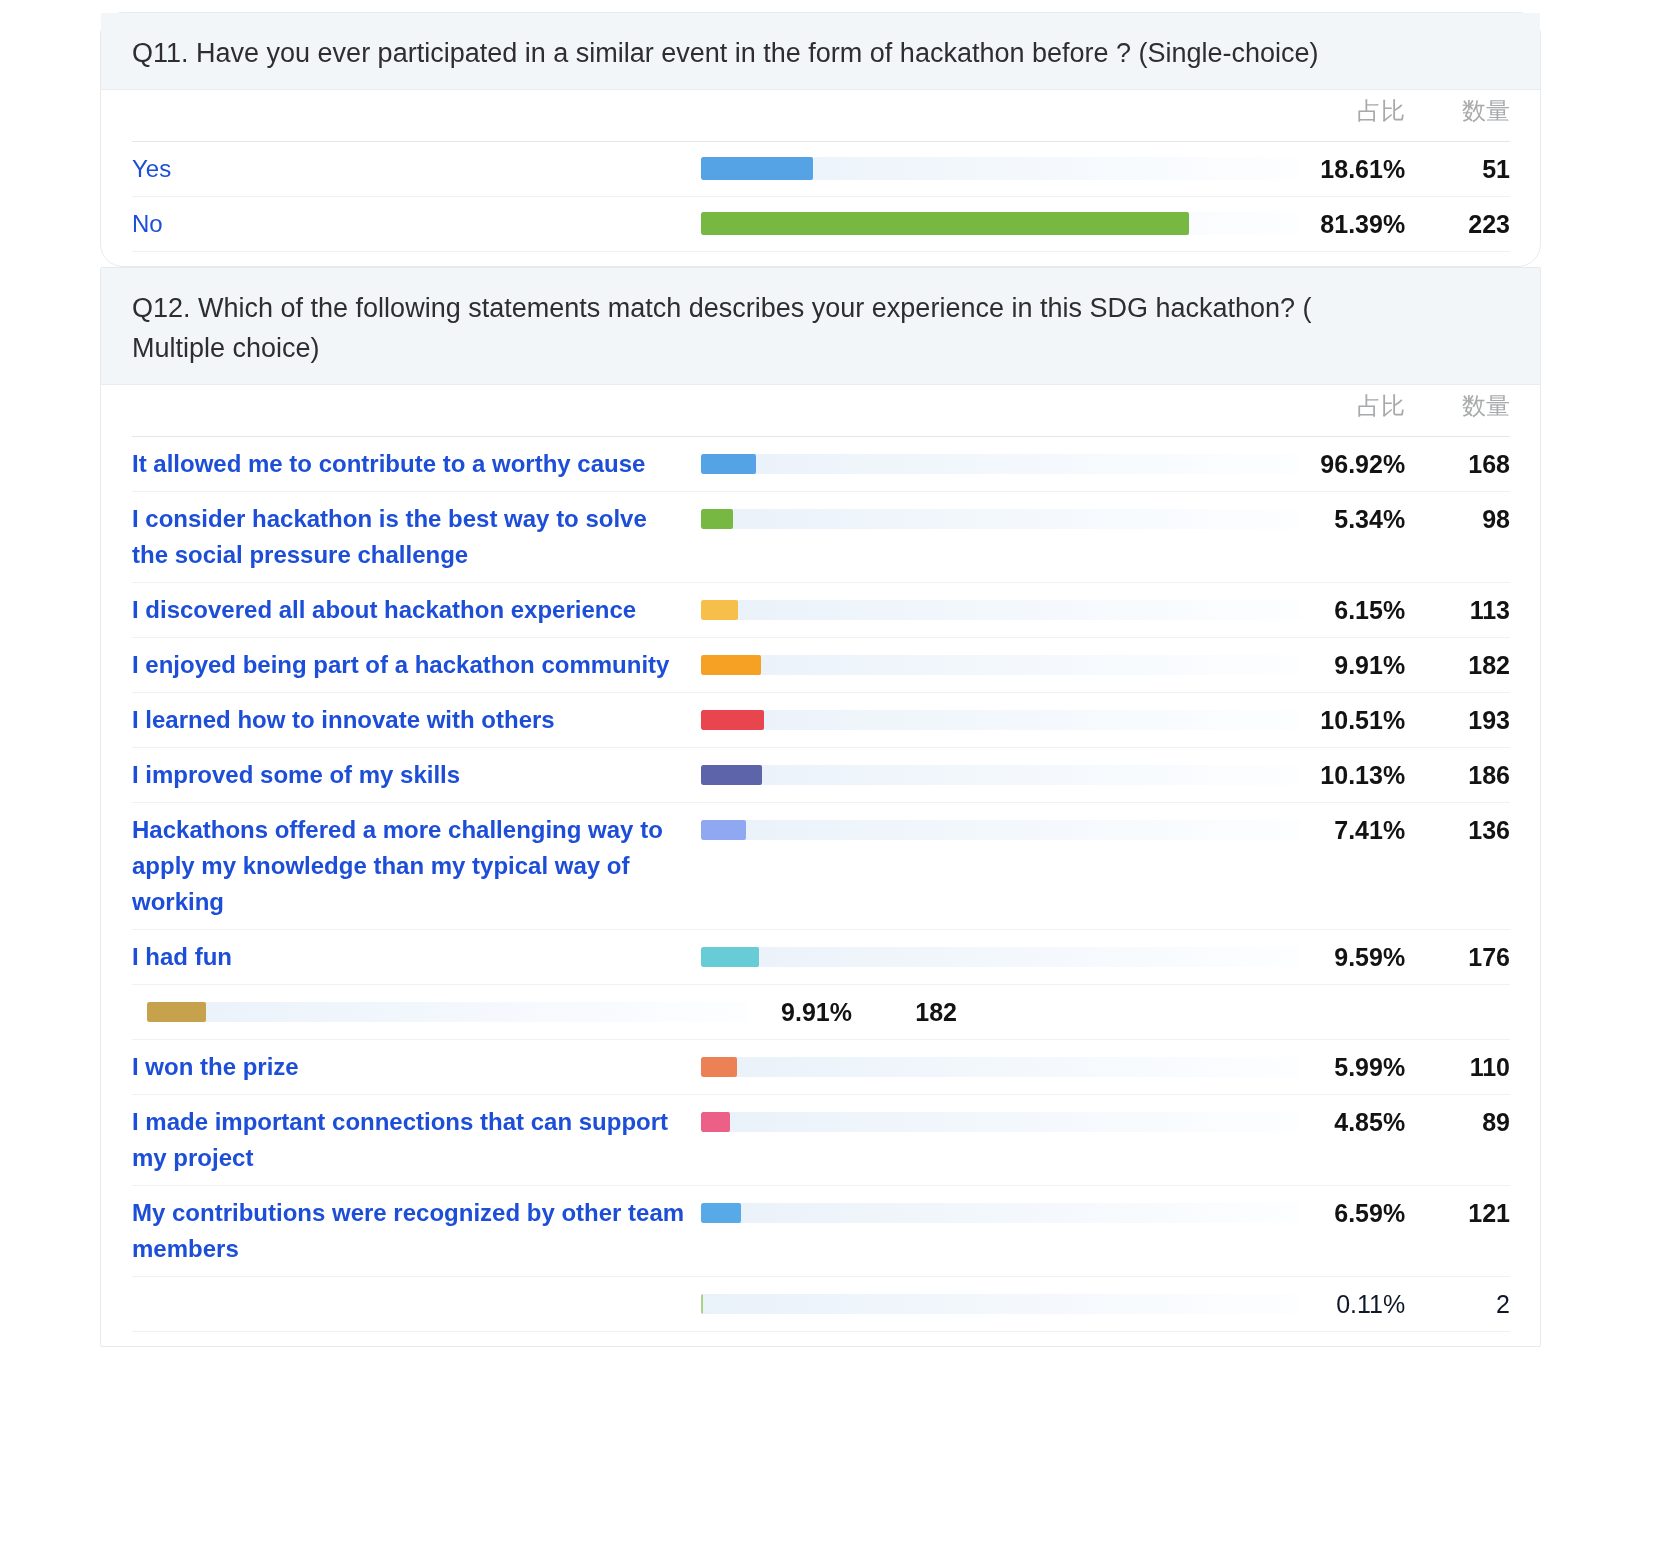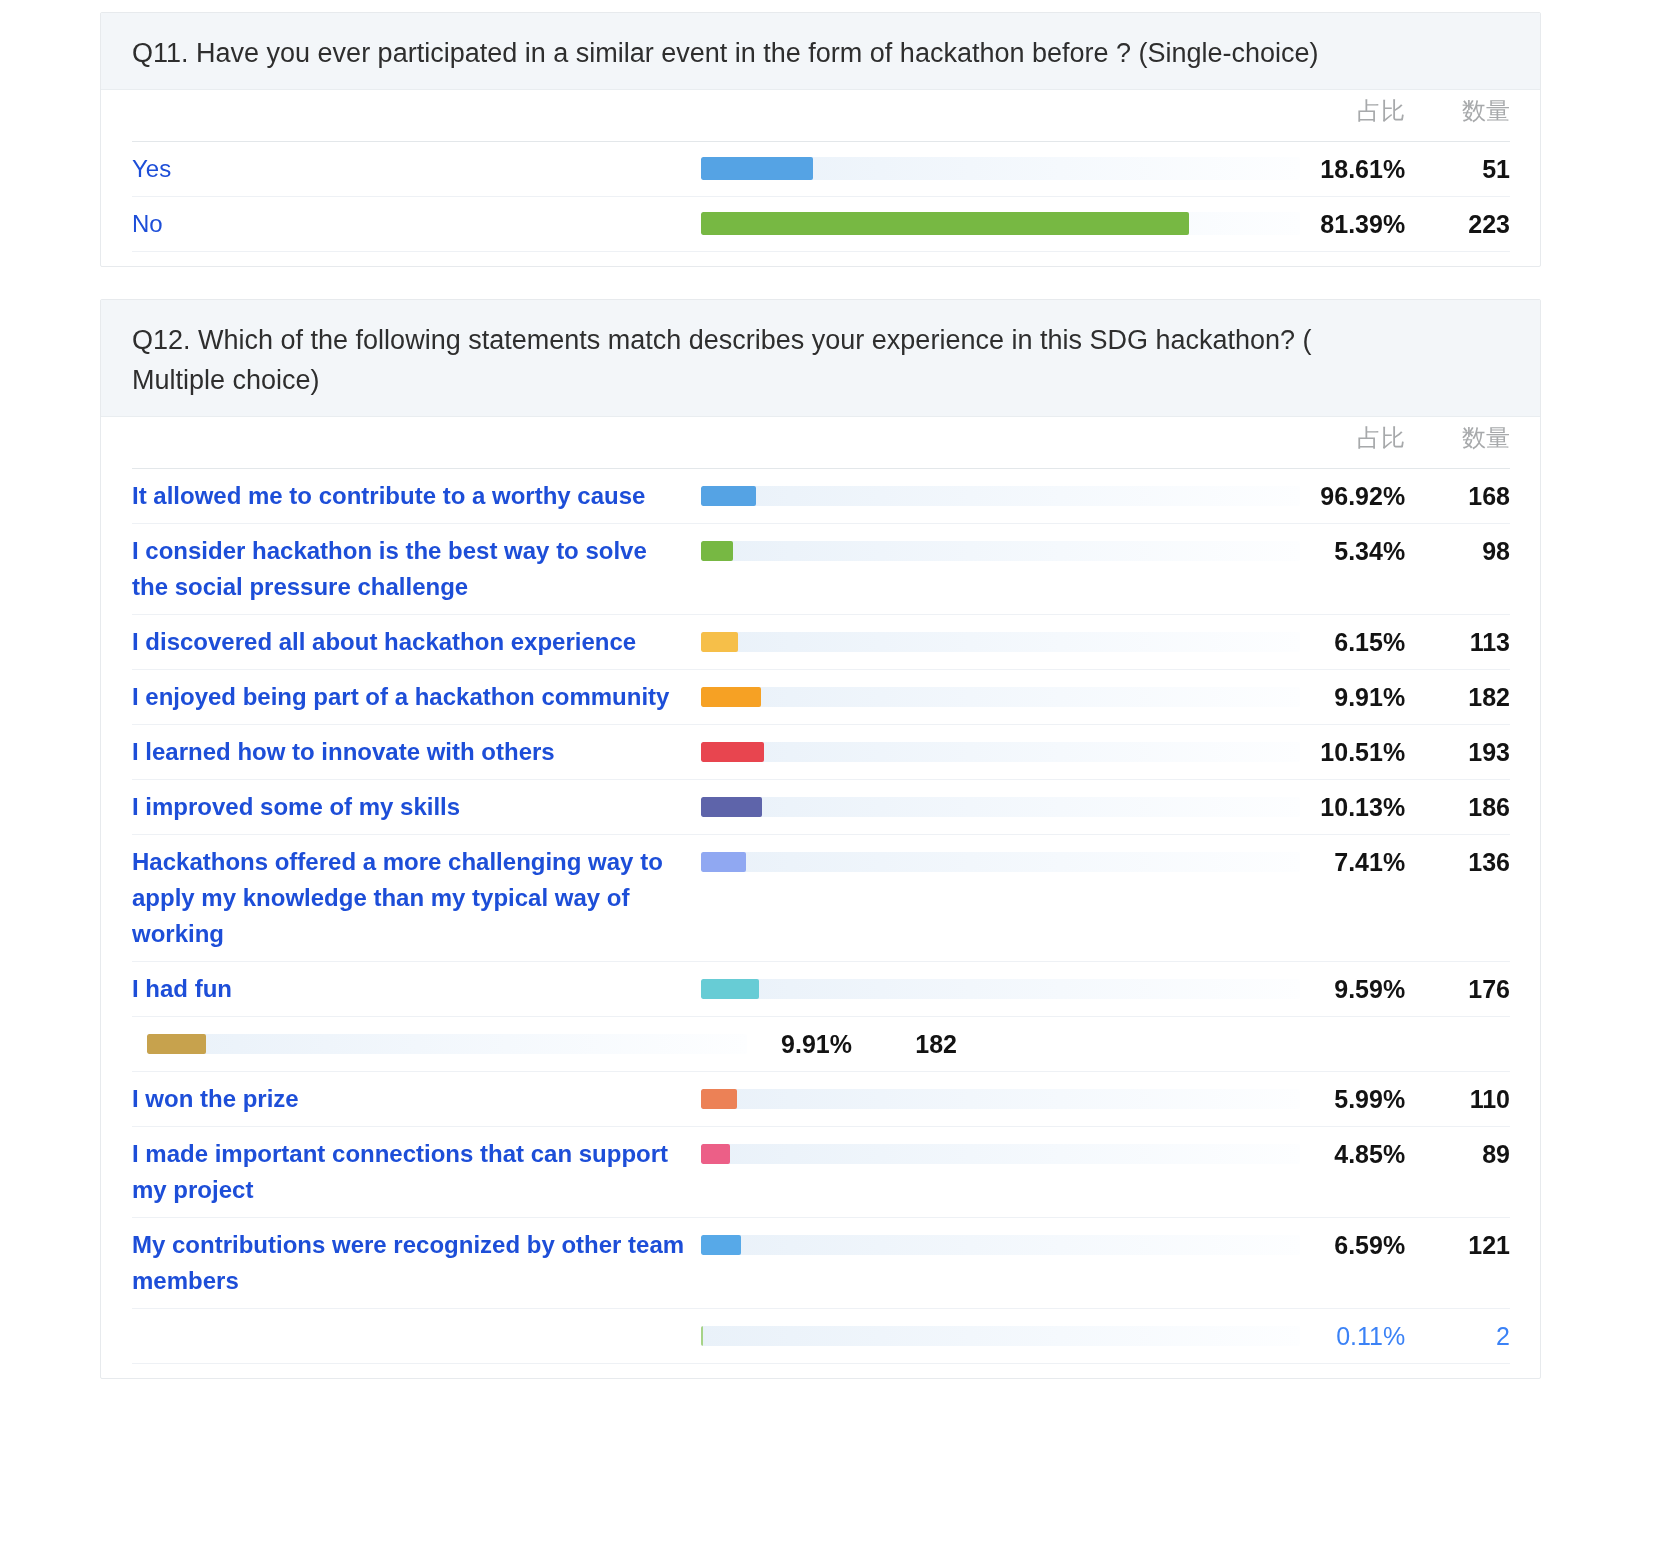--- a/index.html
+++ b/index.html
@@ -4,22 +4,22 @@
 <style>
   html,body{margin:0;padding:0;background:#ffffff;}
   .page{
     width:1653px;height:1545px;overflow:hidden;background:#ffffff;
     font-family:"Liberation Sans", sans-serif;color:#2b2b2b;position:relative;
   }
   .card{
     margin-left:100px;width:1441px;background:#ffffff;
     border:1px solid #e7eaed;border-radius:2px;box-sizing:border-box;
   }
-  .card-q11{margin-top:12px;}
-  .card-q12{margin-top:32px;}
+  .card-q11{margin-top:12px;border-radius:23px;}
+  .card-q12{}
   .card-header{
     background:#f3f6f9;border-bottom:1px solid #e9edf0;
     padding:20px 34px 16px 31px;
   }
   .question-title{
     font-size:27px;line-height:40px;color:#2e2e2e;max-width:1250px;
   }
   .card-body{padding:0 30px 14px 31px;}
   .col-head{
     display:flex;align-items:center;justify-content:flex-end;
@@ -43,21 +43,21 @@
     height:20px;border-radius:2px;overflow:hidden;
     background:linear-gradient(to right,#e9f1f9 0%,#f5f9fd 60%,#fdfeff 100%);
   }
   .card-q11 .answer-bar-track{height:23px;}
   .answer-bar-fill{height:100%;border-radius:2px;}
   .value{
     font-size:25px;font-weight:700;color:#131313;line-height:36px;text-align:right;
   }
   .answer-percent{width:105px;}
   .answer-count{width:105px;}
-  .muted .value{font-weight:400;color:#3b82f6;}
+  .muted .value{font-weight:400;color:#0f172a;}
 </style>
 </head>
 <body>
 
 <div class="page">
 
   <section class="card card-q11">
     <div class="card-header">
       <div class="question-title">Q11. Have you ever participated in a similar event in the form of hackathon before ? (Single-choice)</div>
     </div>

